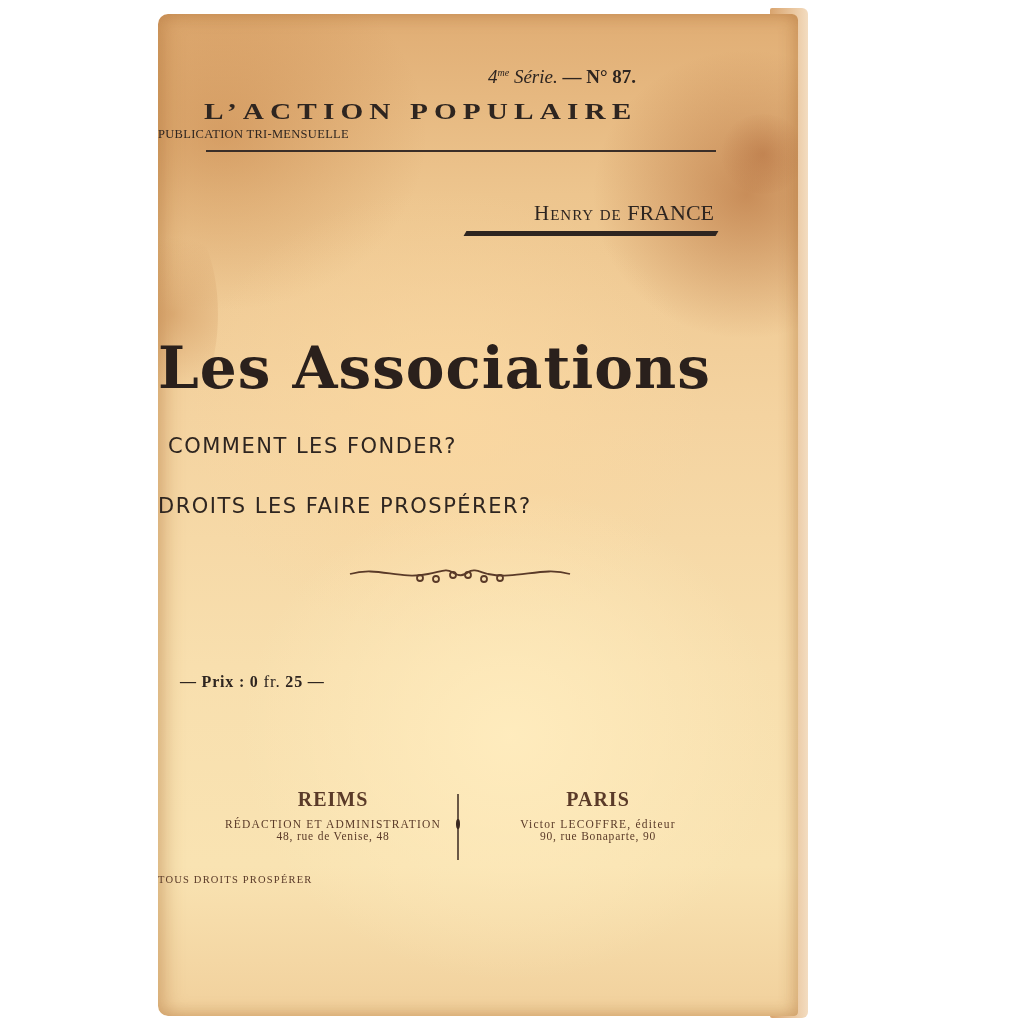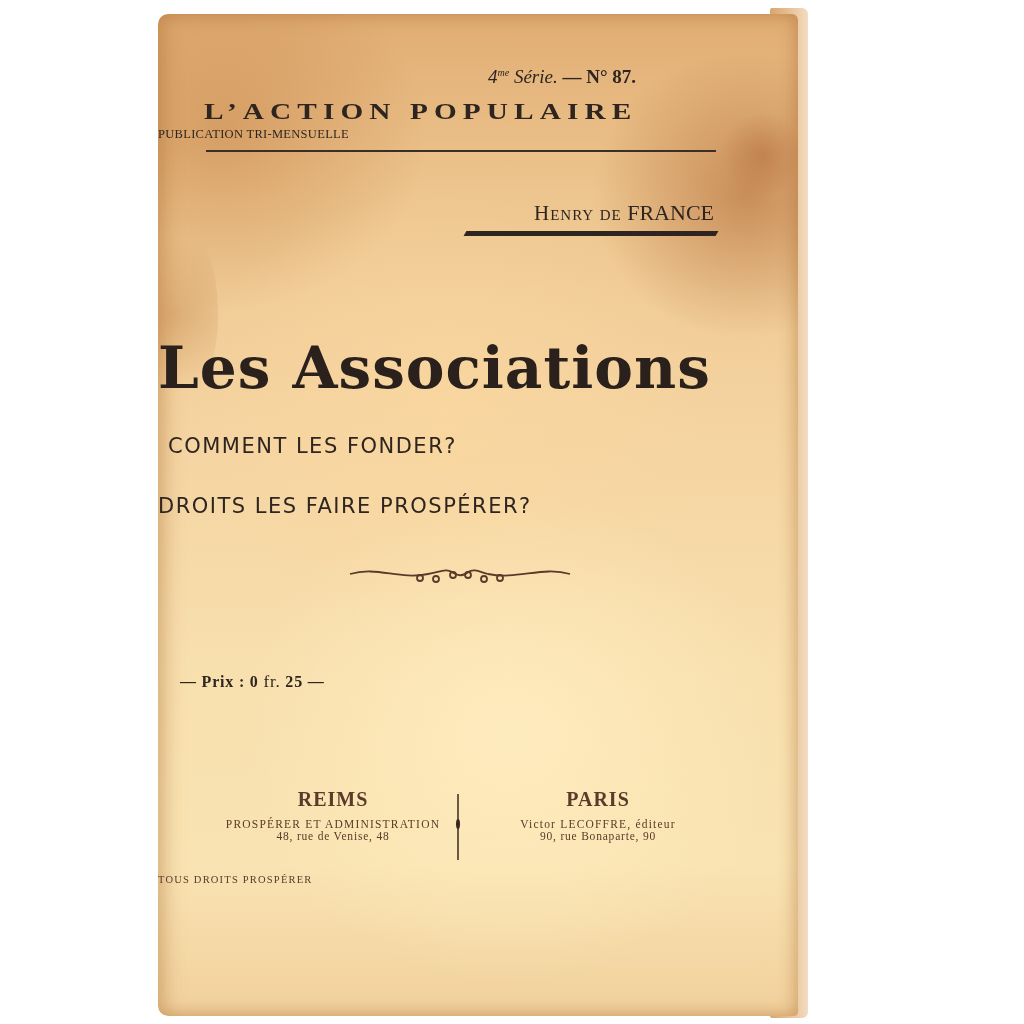--- a/index.html
+++ b/index.html
@@ -187,21 +187,21 @@
     </svg>
 
     <div class="abs price center ink">
       <span>— Prix : 0</span>
       <span class="fr">fr.</span>
       <span>25 —</span>
     </div>
 
     <div class="abs col col-left brownink">
       <div class="city">REIMS</div>
-      <div class="line2">PROSPÉRER ET ADMINISTRATION</div>
+      <div class="line2">RÉDACTION ET ADMINISTRATION</div>
       <div class="line3">48, rue de Venise, 48</div>
     </div>
 
     <svg class="abs divider" viewBox="0 0 4 66">
       <line x1="2" y1="0" x2="2" y2="66" stroke="#3a2820" stroke-width="1.5"></line>
       <ellipse cx="2" cy="30" rx="2" ry="5" fill="#3a2820"></ellipse>
     </svg>
 
     <div class="abs col col-right brownink">
       <div class="city">PARIS</div>

